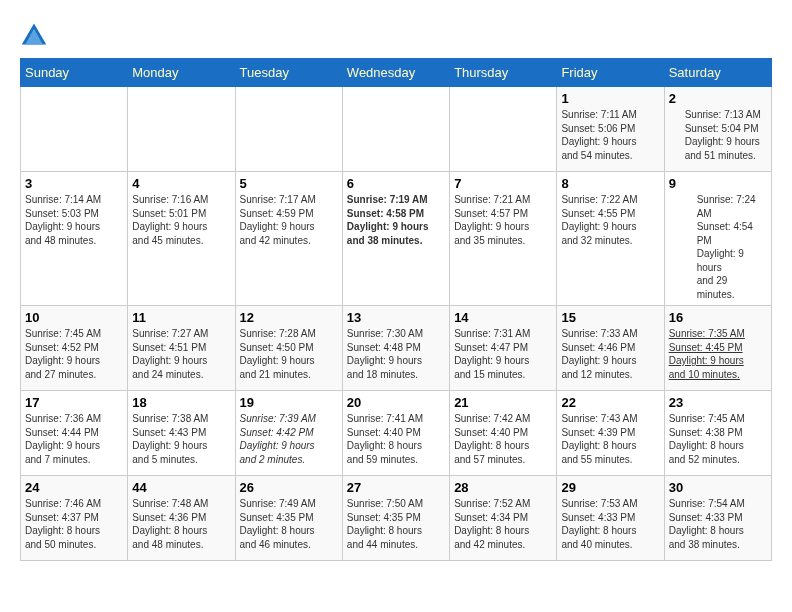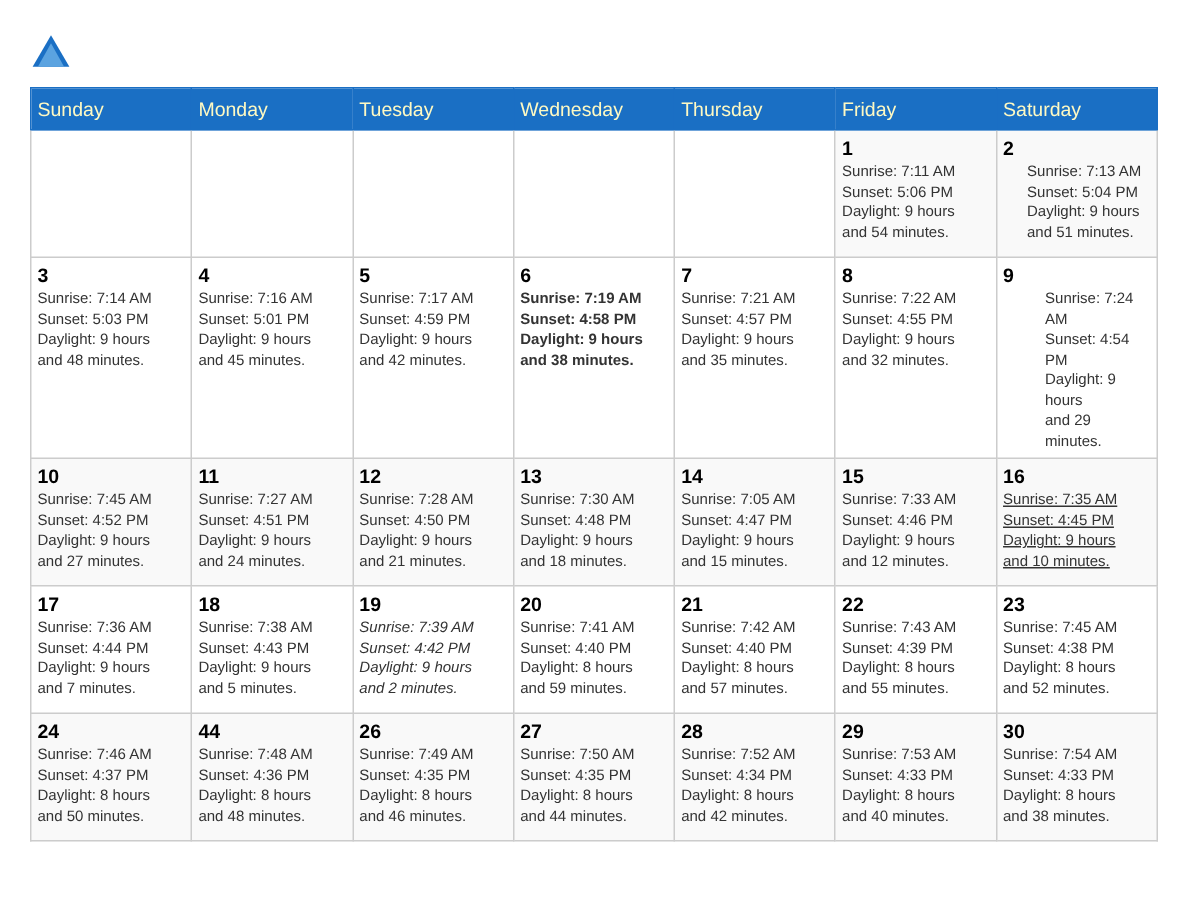--- a/index.html
+++ b/index.html
@@ -216,21 +216,21 @@
         </td>
         <td>
           <span class="day-number">13</span>
           <div class="day-info" style="white-space: pre-line;">Sunrise: 7:30 AM
 Sunset: 4:48 PM
 Daylight: 9 hours
 and 18 minutes.</div>
         </td>
         <td>
           <span class="day-number">14</span>
-          <div class="day-info" style="white-space: pre-line;">Sunrise: 7:05 AM
+          <div class="day-info" style="white-space: pre-line;">Sunrise: 7:31 AM
 Sunset: 4:47 PM
 Daylight: 9 hours
 and 15 minutes.</div>
         </td>
         <td>
           <span class="day-number">15</span>
           <div class="day-info" style="white-space: pre-line;">Sunrise: 7:33 AM
 Sunset: 4:46 PM
 Daylight: 9 hours
 and 12 minutes.</div>

